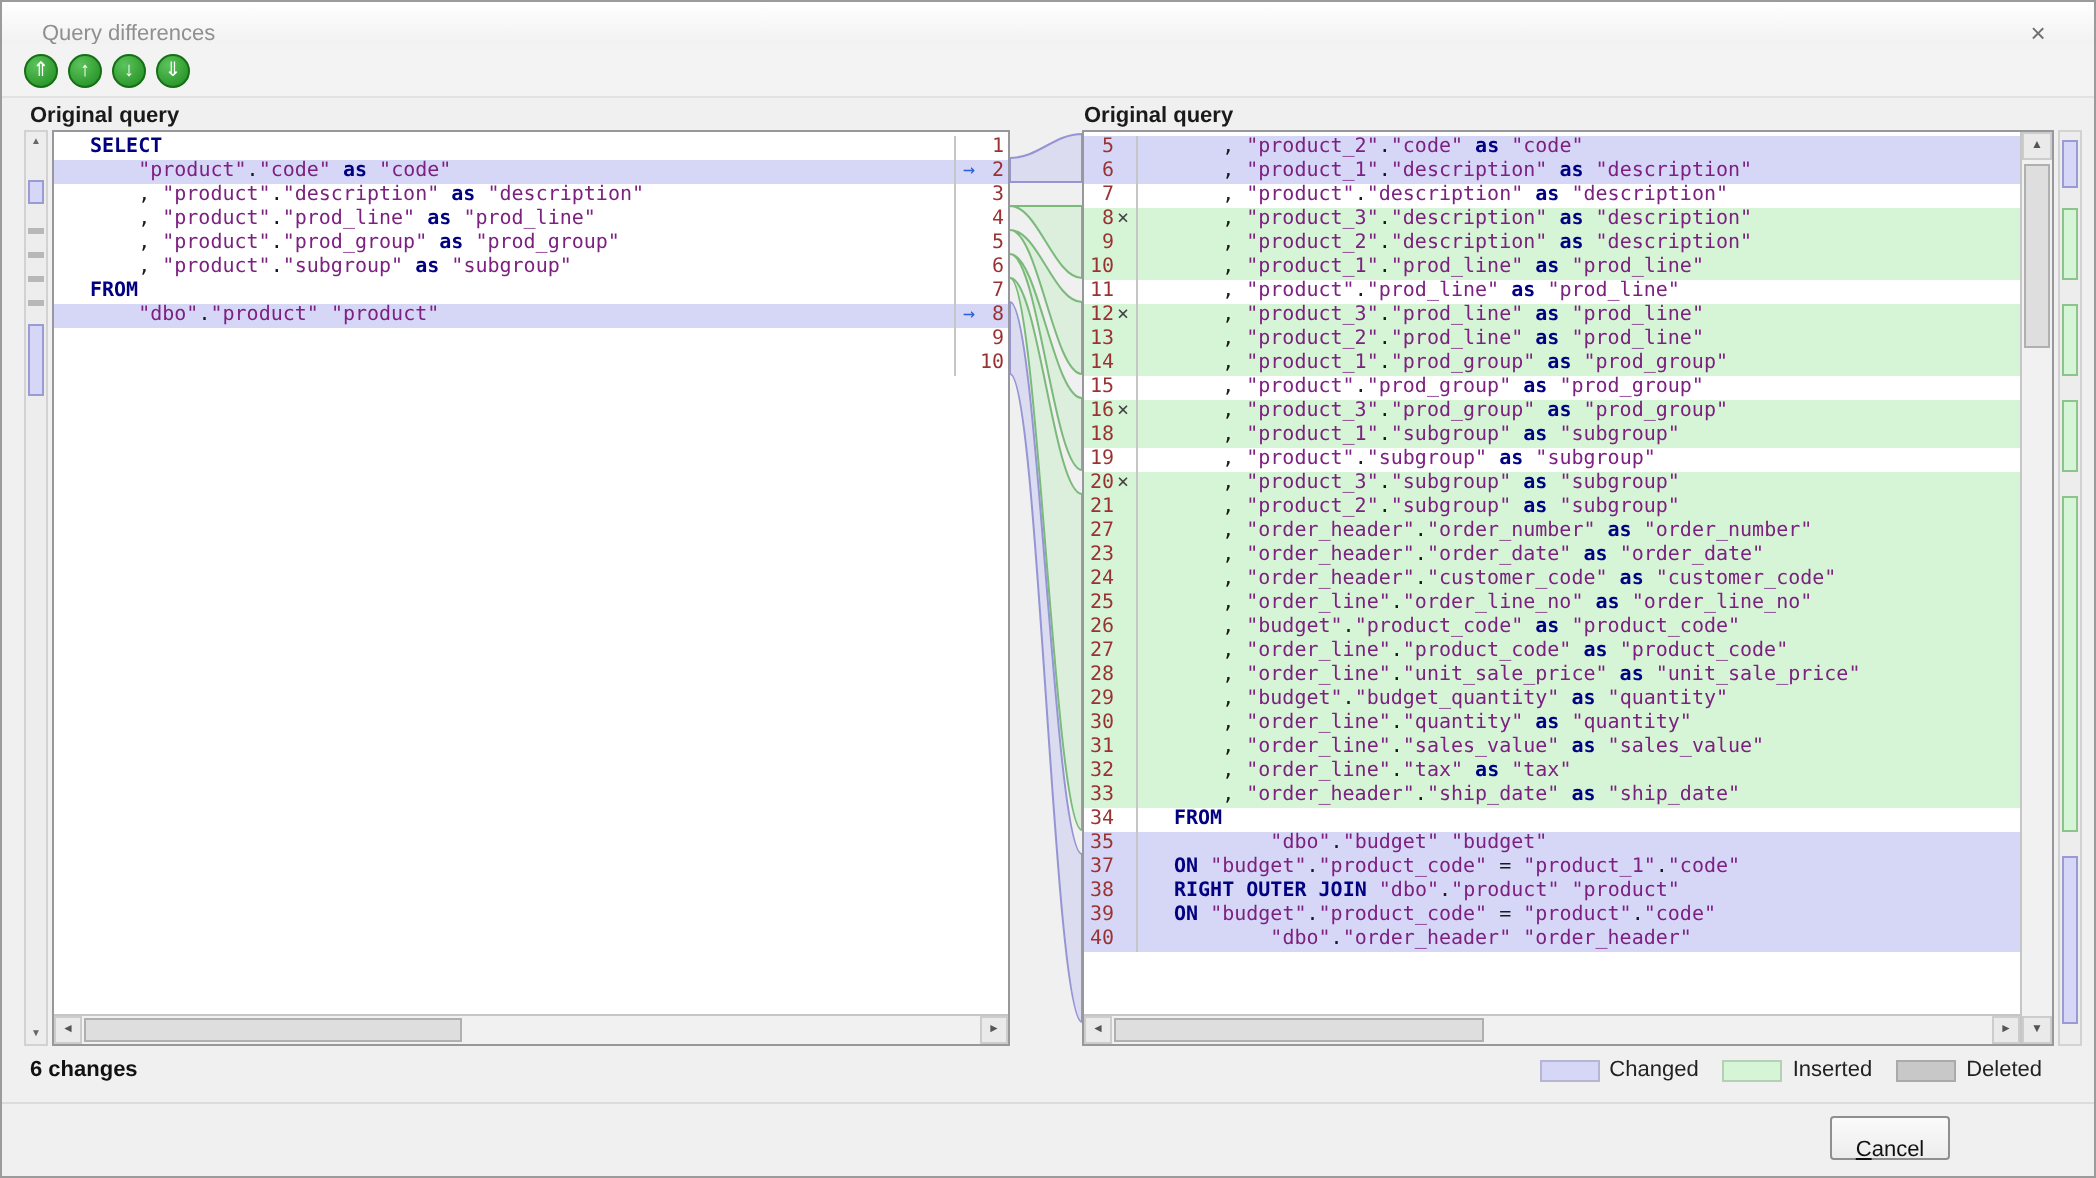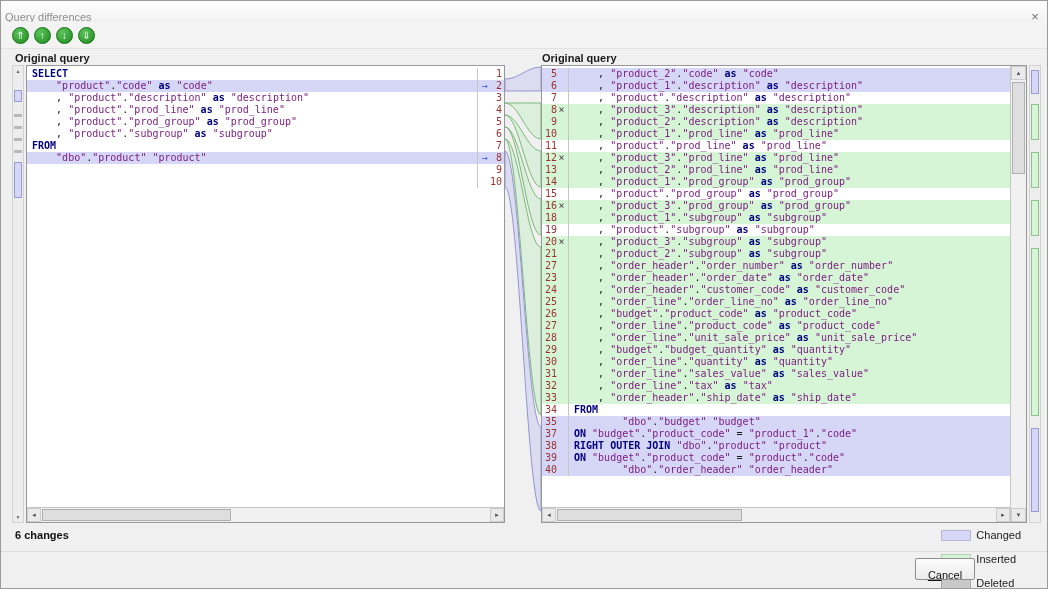--- a/index.html
+++ b/index.html
@@ -1,21 +1,21 @@
 <!DOCTYPE html>
 <html style="--changed: #d6d6f7; --inserted: #d6f5d6; --deleted: #c8c8c8; --kw: #000080; --ident: #7d2181; --ln: #993333;"><head>
 <meta charset="utf-8">
 <style>
   html,body{margin:0;padding:0;background:#d8d8d8;}
   .dialog{position:relative;width:1048px;height:589px;background:#f0f0f0;border:1px solid #9b9b9b;
           box-sizing:border-box;overflow:hidden;font-family:"Liberation Sans",sans-serif;font-size:11px;color:#1a1a1a;}
 
   
   .titlebar{position:absolute;top:0;left:0;right:0;height:32px;display:flex;align-items:center;
-            padding:0 4px;background:linear-gradient(#ffffff,#ebebeb);border-bottom:1px solid #dedede;color:#8f8f8f;box-sizing:border-box;}
+            padding:0 20px;background:linear-gradient(#ffffff,#ebebeb);border-bottom:1px solid #dedede;color:#8f8f8f;box-sizing:border-box;}
   .close{margin-left:auto;font-size:13px;color:#707070;width:16px;text-align:center;}
 
   
   .toolbar{position:absolute;top:21px;left:0;right:0;height:27px;display:flex;align-items:center;gap:5px;
            padding-left:11px;background:#f3f3f3;border-bottom:1px solid #e2e2e2;box-sizing:border-box;}
   .tool-btn{width:17px;height:17px;border-radius:50%;background:radial-gradient(circle at 35% 30%,#5cc35c,#1d8a1d);
             border:1px solid #156f15;color:#fff;font-size:10px;line-height:15px;text-align:center;box-sizing:border-box;}
 
   .panel-title{position:absolute;top:51px;font-weight:bold;color:#1a1a1a;}
   .panel-title.left{left:14px;}
@@ -36,21 +36,21 @@
   .editor{position:absolute;top:64px;height:458px;border:1px solid #98989c;background:#fff;
           box-sizing:border-box;display:flex;flex-direction:column;}
   .left-editor{left:25px;width:479px;}
   .right-editor{left:540px;width:486px;flex-direction:row;}
   .rp-main{flex:1;display:flex;flex-direction:column;min-width:0;}
   .viewport{flex:1;overflow:hidden;background:#fff;padding-top:2px;}
   .code-row{display:flex;height:12px;line-height:12px;font-family:"DejaVu Sans Mono",monospace;
             font-size:10px;white-space:pre;}
   .hl-changed{background:var(--changed,#d6d6f7);}
   .hl-inserted{background:var(--inserted,#d6f5d6);}
-  .code-text{flex:1;overflow:hidden;padding-left:5px;color:#1a1a1a;}
+  .code-text{flex:1;overflow:hidden;padding-left:18px;color:#1a1a1a;}
   .tok-kw{color:var(--kw,#000080);font-weight:bold;}
   .tok-id{color:var(--ident,#7d2181);}
   .gutter-cell{width:27px;flex:none;display:flex;box-sizing:border-box;padding:0 2px;color:var(--ln,#993333);}
   .left-editor .gutter-cell{border-left:1px solid #c6c6c6;}
   .right-editor .gutter-cell{border-right:1px solid #c6c6c6;}
   .gutter-cell .ln{flex:1;text-align:right;}
   .gutter-cell .mk{width:9px;text-align:center;color:#444;}
   .left-editor .gutter-cell .mk{color:#2b5fd9;}
 
   
@@ -62,21 +62,21 @@
   .vscroll{width:15px;flex:none;border-left:1px solid #c6c6c6;background:#f1f1f1;display:flex;flex-direction:column;}
   .vscroll .sb-btn{width:100%;height:14px;}
   .sb-vthumb{position:absolute;left:1px;right:1px;top:2px;height:92px;background:#dedede;border:1px solid #b0b0b0;box-sizing:border-box;}
   #left-ruler .sb-btn{width:100%;height:10px;background:transparent;border:none;font-size:5px;color:#666;}
 
   
   #connector{position:absolute;left:504px;top:64px;width:36px;height:458px;}
 
   
   .changes{position:absolute;left:14px;top:528px;font-weight:bold;color:#111;}
-  .legend{position:absolute;right:26px;top:528px;display:flex;align-items:flex-start;gap:12px;flex-direction:column;}
+  .legend{position:absolute;right:26px;top:528px;display:flex;align-items:flex-end;gap:12px;}
   .legend-item{display:flex;align-items:center;gap:5px;color:#222;}
   .swatch{width:30px;height:11px;display:inline-block;border:1px solid rgba(0,0,0,0.15);box-sizing:border-box;}
   .swatch.t-changed{background:var(--changed,#d6d6f7);}
   .swatch.t-inserted{background:var(--inserted,#d6f5d6);}
   .swatch.t-deleted{background:var(--deleted,#c8c8c8);}
   .sep{position:absolute;left:0;right:0;top:550px;height:1px;background:#dcdcdc;}
 
   .btn{position:absolute;top:557px;height:21px;font-family:"Liberation Sans",sans-serif;font-size:11px;
        background:linear-gradient(#fbfbfb,#ececec);border:1px solid #8f8f8f;border-radius:2px;padding:10px 4px;color:#111;}
   #ok-btn{left:916px;width:48px;border-color:#4f7cb5;box-shadow:0 0 0 1px #b9cfe8 inset;}

